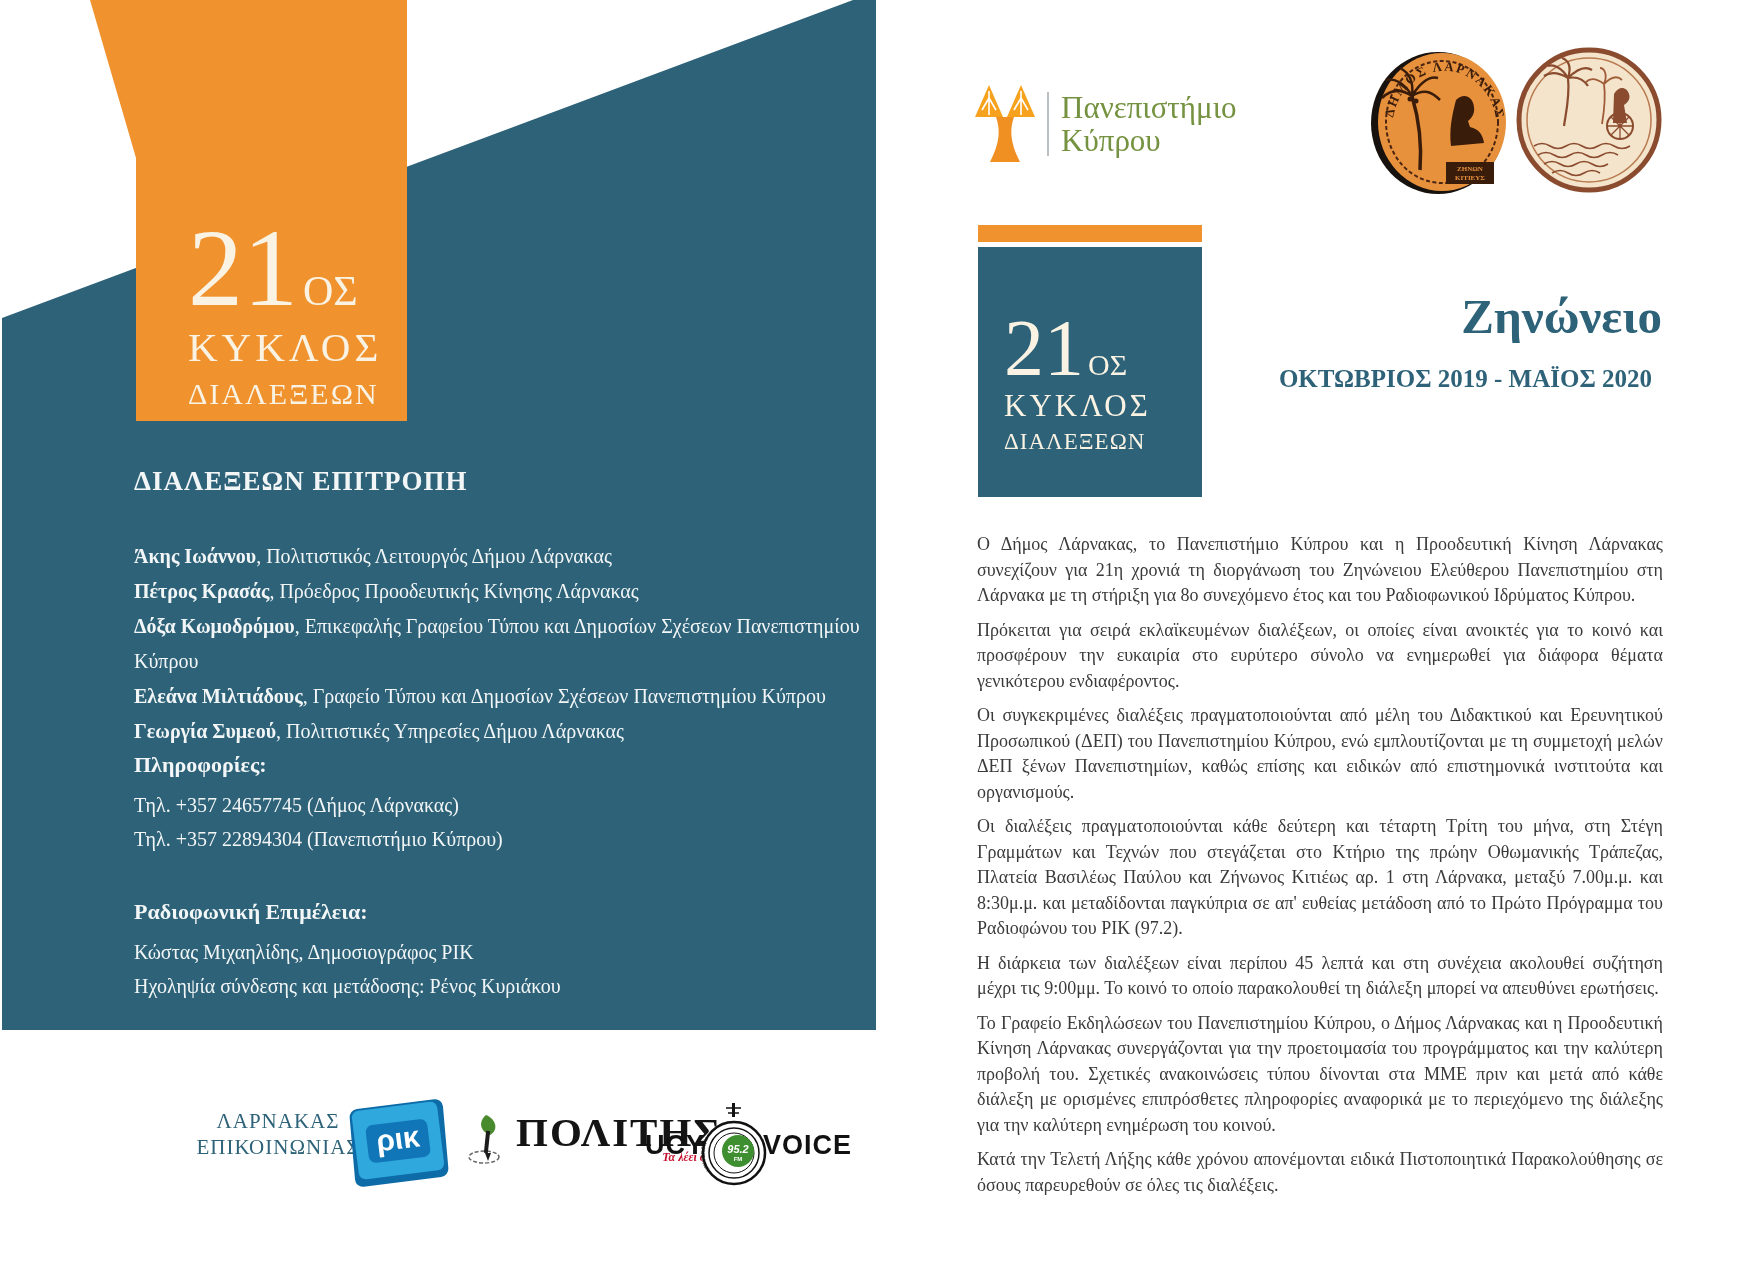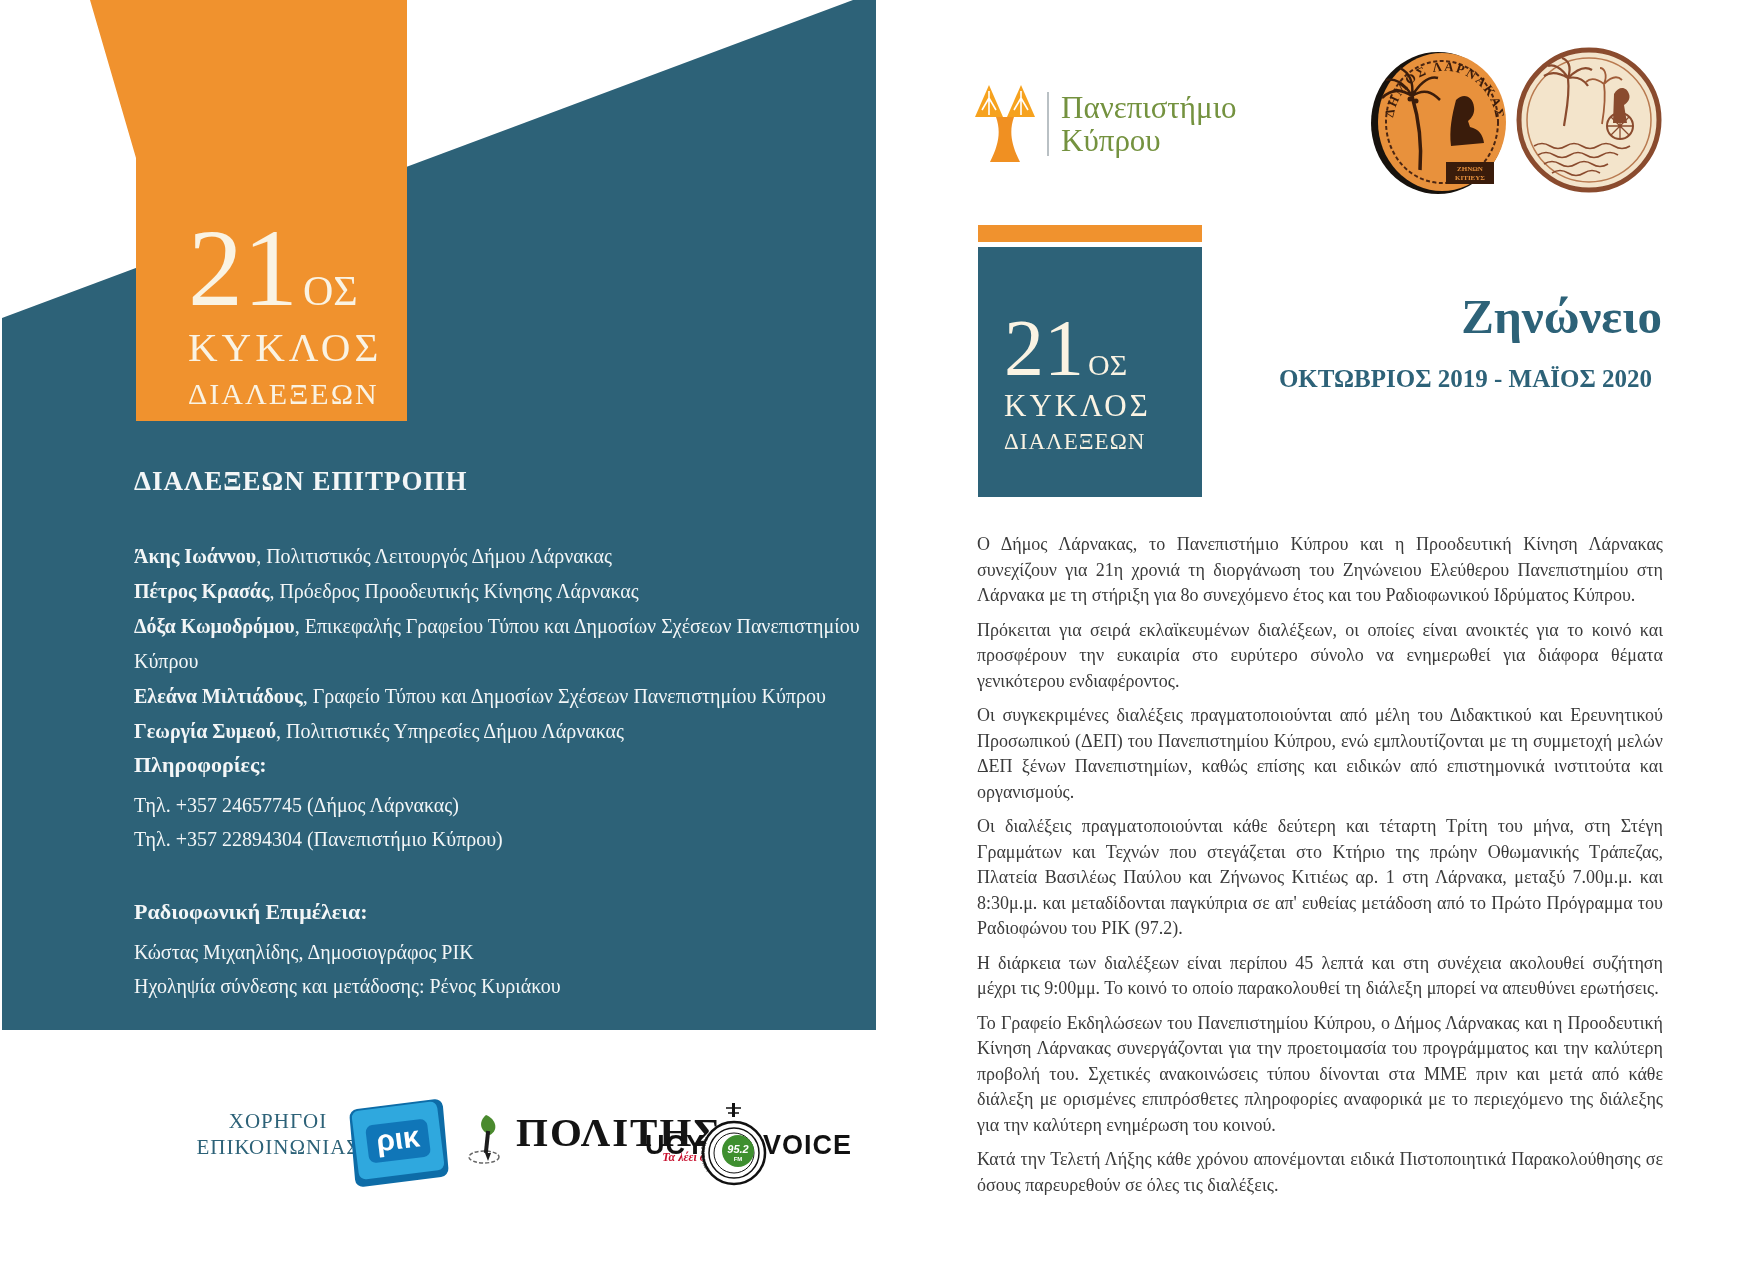--- a/index.html
+++ b/index.html
@@ -106,21 +106,21 @@
     <div class="line">Τηλ. +357 22894304 (Πανεπιστήμιο Κύπρου)</div>
   </div>
 
   <div class="radio-block">
     <h3>Ραδιοφωνική Επιμέλεια:</h3>
     <div class="line">Κώστας Μιχαηλίδης, Δημοσιογράφος ΡΙΚ</div>
     <div class="line">Ηχοληψία σύνδεσης και μετάδοσης: Ρένος Κυριάκου</div>
   </div>
 
   <div class="sponsor-heading">
-    <div>ΧΟΡΗΓΟΙ</div>
+    <div>ΛΑΡΝΑΚΑΣ</div>
     <div>ΕΠΙΚΟΙΝΩΝΙΑΣ</div>
   </div>
 
   <div class="rik">
     <div class="rik-back"></div>
     <div class="rik-front">
       <div class="rik-plate"><span>ρικ</span></div>
     </div>
   </div>
 

